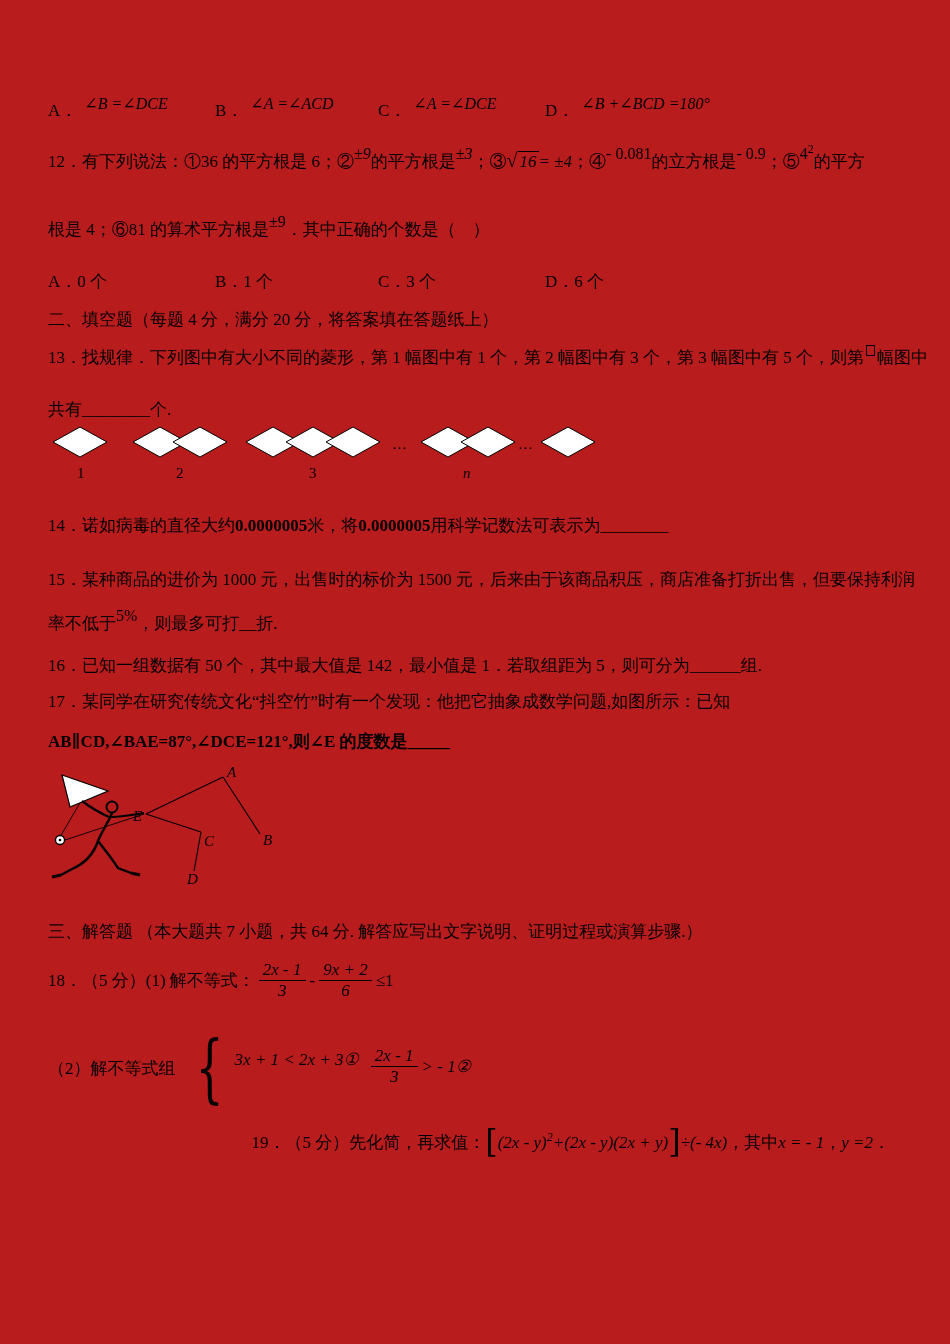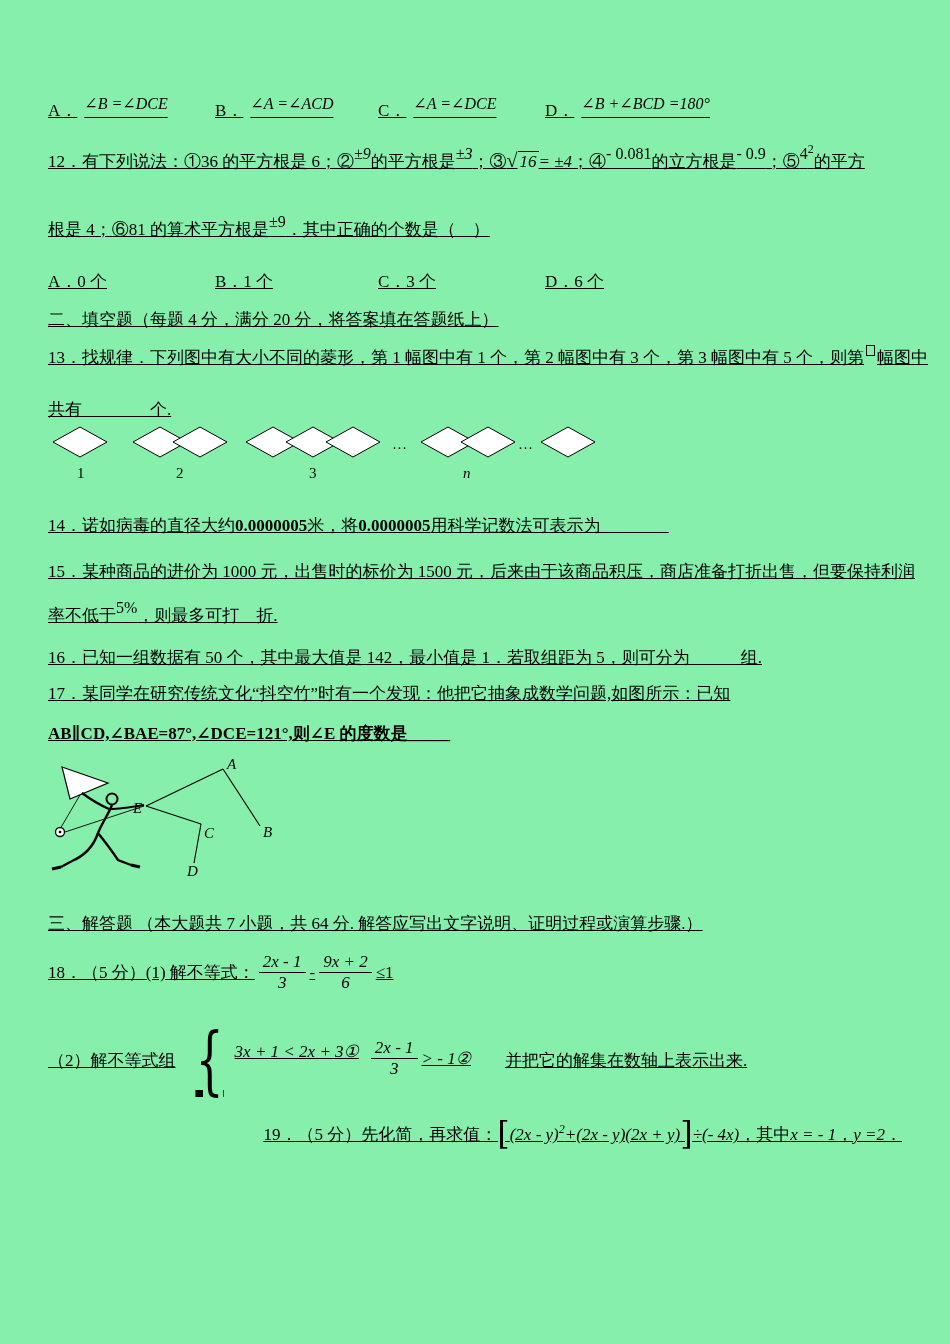--- a/index.html
+++ b/index.html
@@ -1,19 +1,19 @@
 <!DOCTYPE html>
 <html><head>
 <meta charset="utf-8">
 <style>
   * { margin:0; padding:0; box-sizing:border-box; }
   html, body { background:#ffffff; }
   body { width:950px; height:1344px; color:#000;
          font-family:"Liberation Serif","DejaVu Serif",serif; font-size:17px; overflow:hidden; }
-  .page { width:950px; height:1344px; padding:98px 48px 0 48px; background:#86efac; overflow:hidden;text-decoration:underline; }
+  .page { width:950px; height:1344px; padding:98px 60px 0 48px; background:#b91c1c; overflow:hidden; }
   .line { line-height:26px; white-space:nowrap; }
   .math { font-style:italic; }
   .b { font-weight:bold; }
 
   
   .opts-top { display:flex; line-height:26px; }
   .opts-top .opt { width:167px; }
   .opts-top .opt:nth-child(2) { width:163px; }
   .opts-top .opt:nth-child(4) { width:auto; }
   .opt-formula { font-style:italic; font-size:16px; position:relative; top:-7px; margin-left:7px; }
@@ -29,21 +29,21 @@
   .opts-row .o:nth-child(2) { width:163px; }
   .opts-row .o:nth-child(4) { width:auto; }
 
   .sec2 { margin-top:12px; }
   .q13l1 { margin-top:12px; }
   .blank-box { display:inline-block; width:9px; height:11px; border:1px solid #000; vertical-align:7px; margin:0 2px; }
   .q13l2 { margin-top:26px; }
   .diamonds { margin-top:2px; display:block; }
 
   .q14 { margin-top:30px; }
-  .q15l1 { margin-top:20px;text-align:right; }
+  .q15l1 { margin-top:28px;text-align:right; }
   .q15l2 { margin-top:18px; }
   .q16 { margin-top:16px; }
   .q17l1 { margin-top:10px; }
   .q17l2 { margin-top:14px; font-weight:bold; }
   .diabolo { margin-top:12px; display:block; }
   .sec3 { margin-top:10px; }
 
   .q18p1 { margin-top:10px; line-height:52px; }
   .frac { display:inline-block; vertical-align:middle; text-align:center; line-height:1.15;
           font-style:italic; margin:0 4px; position:relative; top:-2px; }
@@ -169,20 +169,19 @@
     <span>18．（5 分）(1) 解不等式：</span><span class="frac"><span class="num">2x - 1</span><span class="den">3</span></span><span>-</span><span class="frac"><span class="num">9x + 2</span><span class="den">6</span></span><span>≤1</span>
   </div>
 
   <div class="q18p2">
     <span>（2）解不等式组</span>
     <span class="brace">{</span>
     <span class="sys">
       <span class="sys-row math">3x + 1 &lt; 2x + 3①</span>
       <span class="sys-row"><span class="frac"><span class="num">2x - 1</span><span class="den">3</span></span><span class="math">&gt; - 1②</span></span>
     </span>
-    <span class="q18-suffix">并把它的解集在数轴上表示出来.</span>
   </div>
 
   <div class="line q19">
     <span>19．（5 分）先化简，再求值：</span><span class="bigbr">[</span><span class="math">(2x - y)</span><sup class="math">2</sup><span class="math">+(2x - y)(2x + y)</span><span class="bigbr">]</span><span class="math">÷(- 4x)</span><span>，其中</span><span class="math">x = - 1</span><span>，</span><span class="math">y =2</span><span>．</span>
   </div>
 
 </div>
 
 </body></html>

